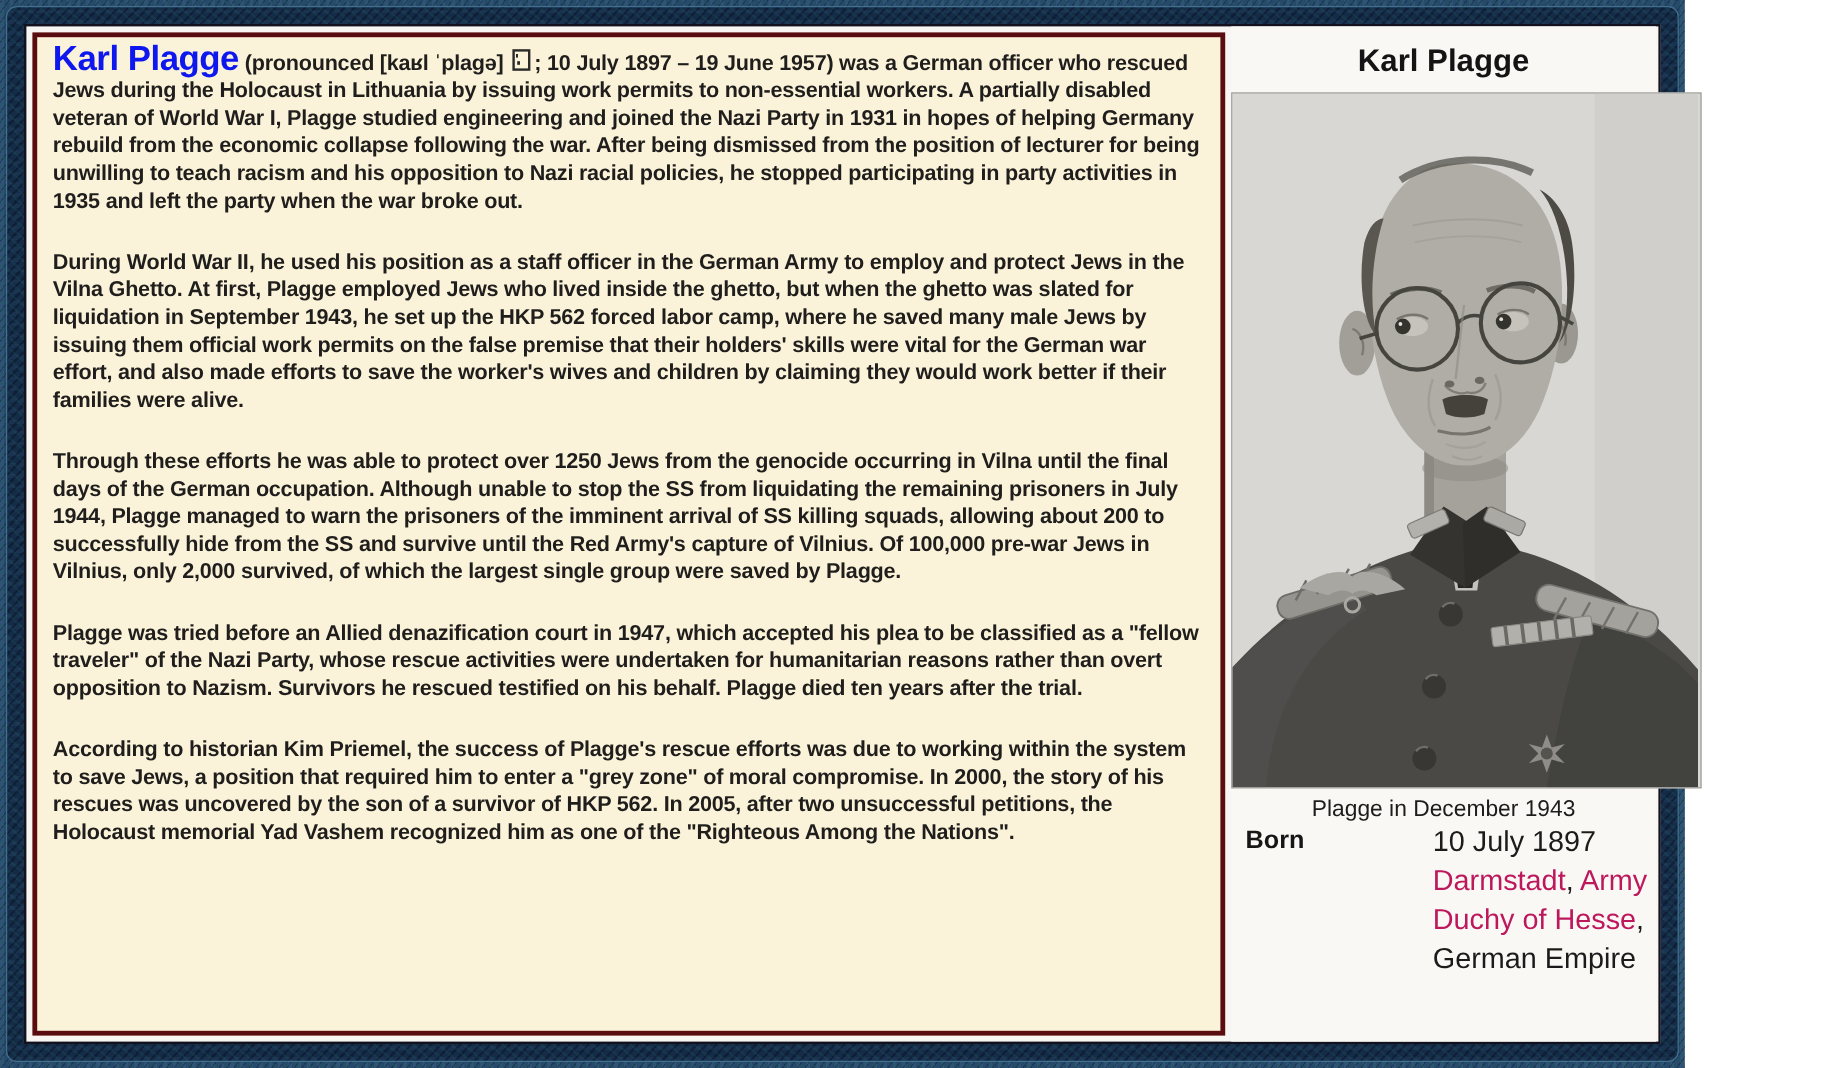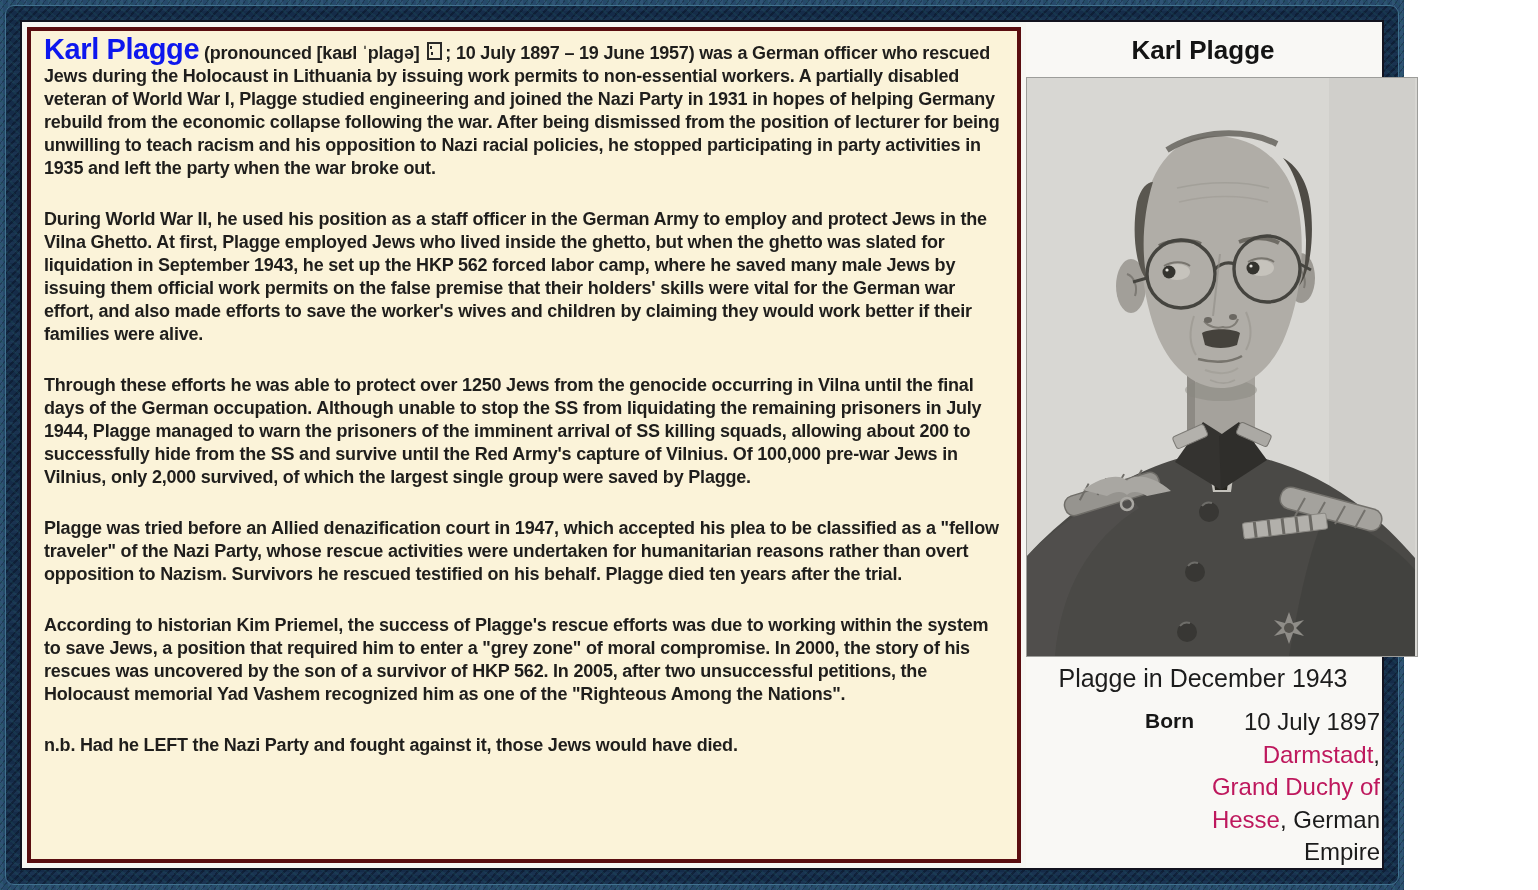--- a/index.html
+++ b/index.html
@@ -28,40 +28,39 @@
   .article .page-title{font-size:29px;color:#0d17ee;line-height:23px;letter-spacing:-0.4px;cursor:pointer;}
   .tofu{display:inline-block;width:11px;height:14px;border:2px solid #2b2a28;margin:0 3px;vertical-align:-1px;
     background:
       linear-gradient(90deg, #2b2a28 0 2px, rgba(0,0,0,0) 2px 4px) 1px 2px / 8px 3px no-repeat,
       linear-gradient(90deg, #2b2a28 0 2px, rgba(0,0,0,0) 2px 4px) 2px 8px / 8px 3px no-repeat;}
 
   
   .infobox{position:absolute;left:1004px;right:2px;top:0;bottom:0;background:#f9f8f5;}
   .ib-title{margin-top:13px;text-align:center;font-weight:700;font-size:26px;color:#141414;}
   .photo-frame{width:390px;margin:11px auto 0;border:1px solid #9d9d9a;background:#d8d7d3;line-height:0;}
-  .caption{margin-top:7px;text-align:center;font-size:25px;color:#1c1c1c;}
-  .row{display:flex;padding-left:12px;margin-top:13px;text-align:right;}
+  .caption{margin-top:7px;text-align:center;font-size:19px;color:#1c1c1c;}
+  .row{display:flex;padding-left:12px;}
   .row .label{width:156px;font-weight:700;font-size:21px;color:#161616;padding-top:3px;}
   .row .value{flex:1;font-size:24px;line-height:32.5px;color:#1b1b1b;}
   .ib-link{color:#be185d;text-decoration:none;cursor:pointer;}
 </style>
 </head>
 <body>
 
 <div class="page">
   <div class="band"></div>
   <div class="inner">
 
     <div class="article">
       <p><span class="page-title">Karl Plagge</span><span> (pronounced [kaʁl ˈplagə] </span><span class="tofu"></span><span>; 10 July 1897 – 19 June 1957) was a German officer who rescued Jews during the Holocaust in Lithuania by issuing work permits to non-essential workers. A partially disabled veteran of World War I, Plagge studied engineering and joined the Nazi Party in 1931 in hopes of helping Germany rebuild from the economic collapse following the war. After being dismissed from the position of lecturer for being unwilling to teach racism and his opposition to Nazi racial policies, he stopped participating in party activities in 1935 and left the party when the war broke out.</span></p>
       <p>During World War II, he used his position as a staff officer in the German Army to employ and protect Jews in the Vilna Ghetto. At first, Plagge employed Jews who lived inside the ghetto, but when the ghetto was slated for liquidation in September 1943, he set up the HKP 562 forced labor camp, where he saved many male Jews by issuing them official work permits on the false premise that their holders' skills were vital for the German war effort, and also made efforts to save the worker's wives and children by claiming they would work better if their families were alive.</p>
       <p>Through these efforts he was able to protect over 1250 Jews from the genocide occurring in Vilna until the final days of the German occupation. Although unable to stop the SS from liquidating the remaining prisoners in July 1944, Plagge managed to warn the prisoners of the imminent arrival of SS killing squads, allowing about 200 to successfully hide from the SS and survive until the Red Army's capture of Vilnius. Of 100,000 pre-war Jews in Vilnius, only 2,000 survived, of which the largest single group were saved by Plagge.</p>
       <p>Plagge was tried before an Allied denazification court in 1947, which accepted his plea to be classified as a "fellow traveler" of the Nazi Party, whose rescue activities were undertaken for humanitarian reasons rather than overt opposition to Nazism. Survivors he rescued testified on his behalf. Plagge died ten years after the trial.</p>
       <p>According to historian Kim Priemel, the success of Plagge's rescue efforts was due to working within the system to save Jews, a position that required him to enter a "grey zone" of moral compromise. In 2000, the story of his rescues was uncovered by the son of a survivor of HKP 562. In 2005, after two unsuccessful petitions, the Holocaust memorial Yad Vashem recognized him as one of the "Righteous Among the Nations".</p>
-      <p>n.b. Had he LEFT the Nazi Party and fought against it, those Jews would have died.</p>
     </div>
 
     <div class="infobox">
       <div class="ib-title">Karl Plagge</div>
 
       <div class="photo-frame">
         <svg viewBox="0 0 388 578" width="388" height="578" role="img">
 
           <rect width="388" height="578" fill="#d8d7d3"></rect>
           <rect x="302" width="86" height="578" fill="#cdccc8" opacity="0.7"></rect>
@@ -155,20 +154,20 @@
           <path d="M183,302 C192,306 201,306 208,302" stroke="#8f8c85" stroke-width="1.6" fill="none" opacity="0.4"></path>
         </svg>
       </div>
 
       <div class="caption">Plagge in December 1943</div>
 
       <div class="row">
         <div class="label">Born</div>
         <div class="value">
           <span>10 July 1897</span><br>
-          <span class="ib-link">Darmstadt</span><span>, </span><span class="ib-link">Grand Duchy of Hesse</span><span>, German Empire</span>
+          <span class="ib-link">Darmstadt</span><span>, </span><span class="ib-link">Army Duchy of Hesse</span><span>, German Empire</span>
         </div>
       </div>
 
     </div>
 
   </div>
 </div>
 
 </body></html>

